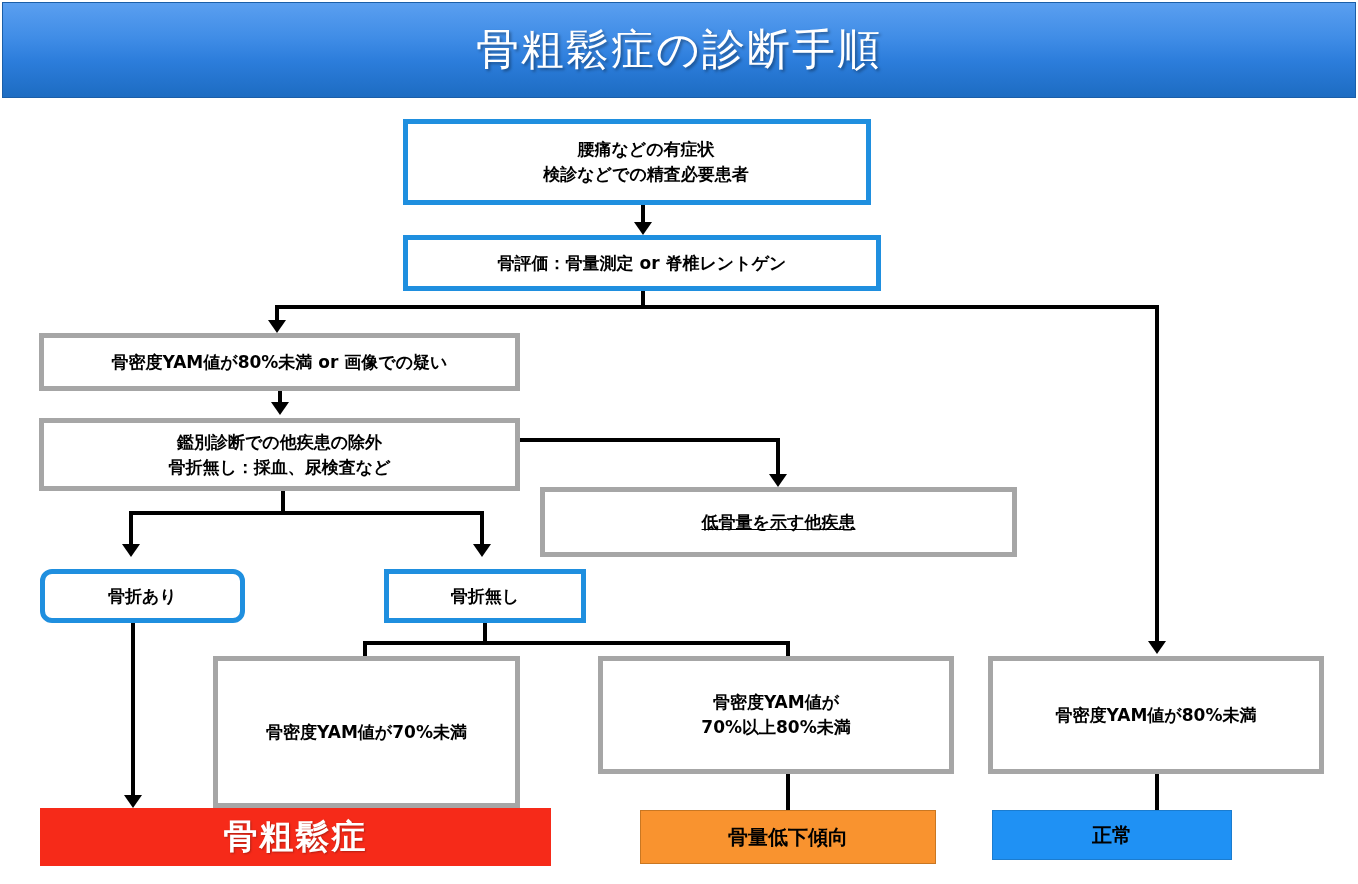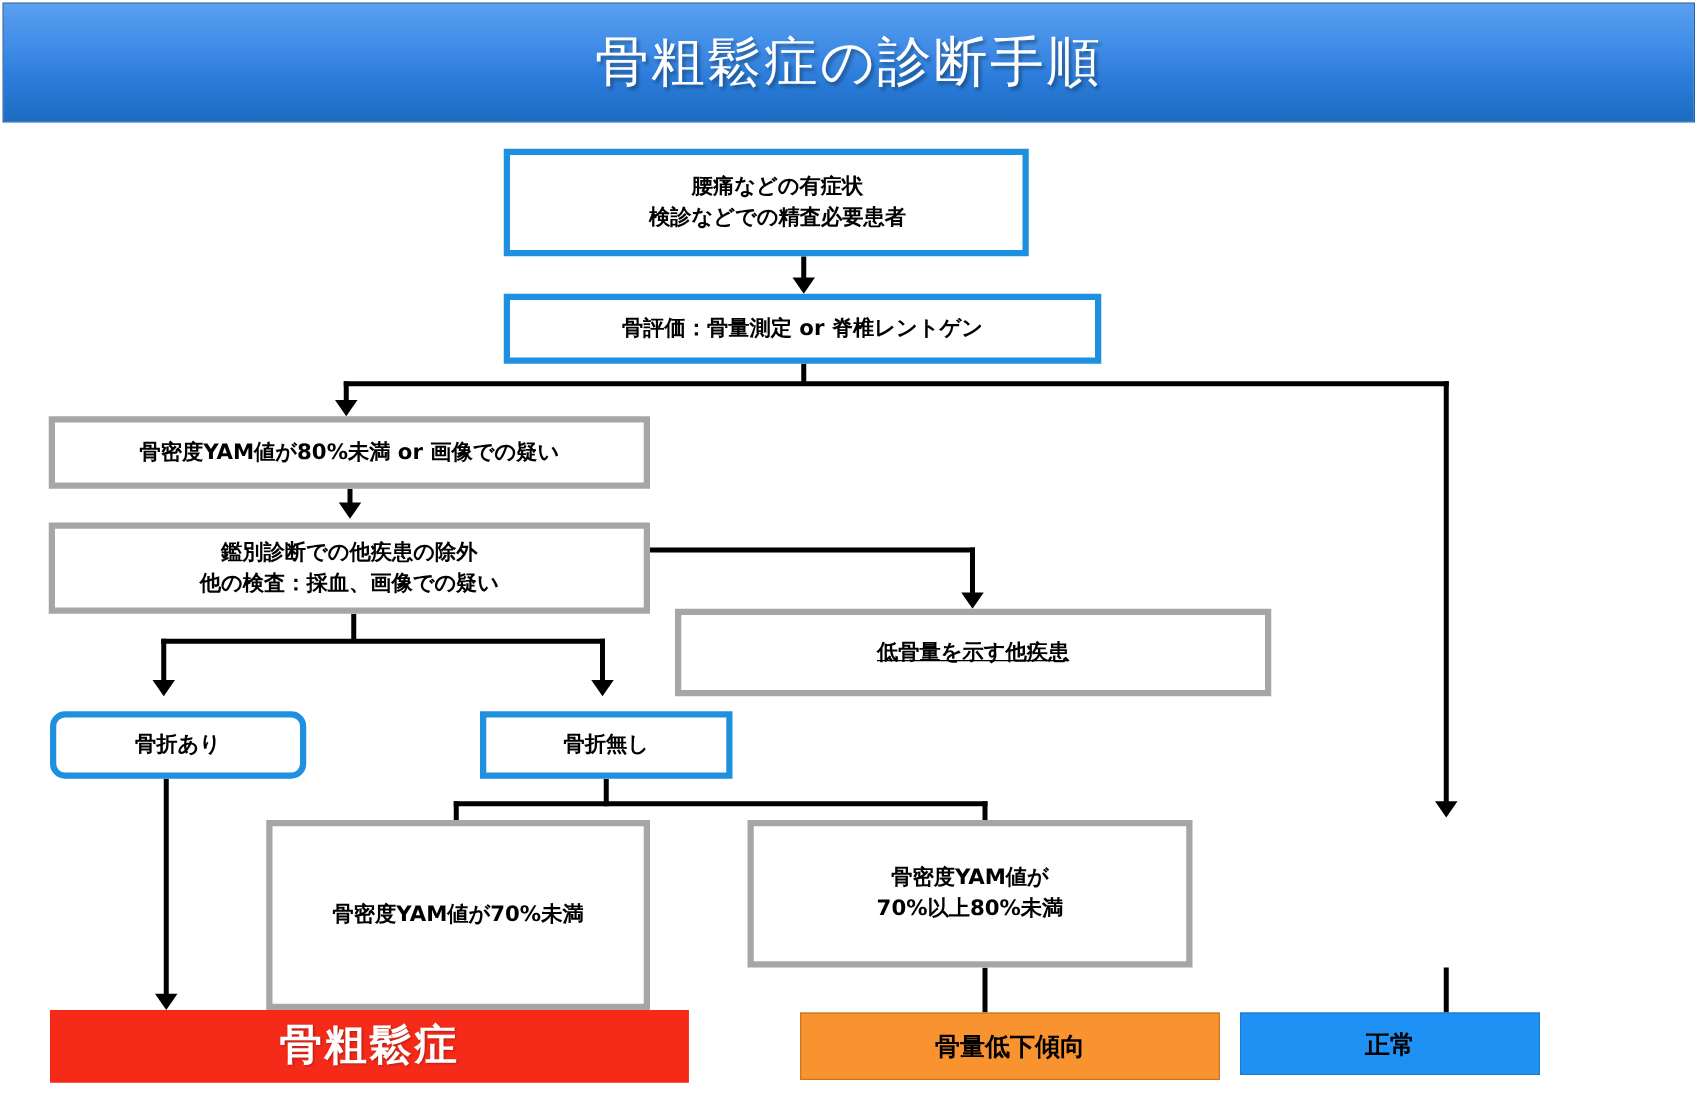--- a/index.html
+++ b/index.html
@@ -149,21 +149,21 @@
   <div class="conn h" style="left:363px; top:641px; width:427px;"></div>
   <div class="conn v" style="left:363px; top:641px; height:18px;"></div>
   <div class="conn v" style="left:786px; top:641px; height:18px;"></div>
 
   <div class="conn v" style="left:365px; top:774px; height:34px;"></div>
 
   <div class="conn v" style="left:786px; top:774px; height:36px;"></div>
 
   <div class="conn v" style="left:1155px; top:774px; height:36px;"></div>
 
-  <div class="node blue-border" style="left:403px; top:119px; width:420px; height:86px;padding-left:18px;">
+  <div class="node blue-border" style="left:403px; top:119px; width:468px; height:86px;padding-left:18px;">
     <span class="lines">
       <span class="ln">腰痛などの有症状</span>
       <span class="ln">検診などでの精査必要患者</span>
     </span>
   </div>
 
   <div class="node blue-border" style="left:403px; top:235px; width:478px; height:56px;">
     <span class="lines">
       <span class="ln">骨評価：骨量測定 or 脊椎レントゲン</span>
     </span>
@@ -171,21 +171,21 @@
 
   <div class="node gray-border" style="left:39px; top:333px; width:481px; height:58px;">
     <span class="lines">
       <span class="ln">骨密度YAM値が80%未満 or 画像での疑い</span>
     </span>
   </div>
 
   <div class="node gray-border" style="left:39px; top:418px; width:481px; height:73px;">
     <span class="lines">
       <span class="ln">鑑別診断での他疾患の除外</span>
-      <span class="ln">他の検査：採血、画像での疑い</span>
+      <span class="ln">骨折無し：採血、尿検査など</span>
     </span>
   </div>
 
   <div class="node gray-border" style="left:540px; top:487px; width:477px; height:70px;text-decoration:underline;">
     <span class="lines">
       <span class="ln">低骨量を示す他疾患</span>
     </span>
   </div>
 
   <div class="node blue-border" style="left:40px; top:569px; width:205px; height:54px;border-radius:12px;">
@@ -206,28 +206,33 @@
     </span>
   </div>
 
   <div class="node gray-border" style="left:598px; top:656px; width:356px; height:118px;">
     <span class="lines">
       <span class="ln">骨密度YAM値が</span>
       <span class="ln">70%以上80%未満</span>
     </span>
   </div>
 
+  <div class="node gray-border" style="left:988px; top:656px; width:336px; height:118px;">
+    <span class="lines">
+      <span class="ln">骨密度YAM値が80%未満</span>
+    </span>
+  </div>
 
   <div class="node fill-red" style="left:40px; top:808px; width:511px; height:58px;">
     <span class="lines">
       <span class="ln">骨粗鬆症</span>
     </span>
   </div>
 
-  <div class="node fill-orange" style="left:640px; top:810px; width:336px; height:54px;">
+  <div class="node fill-orange" style="left:640px; top:810px; width:296px; height:54px;">
     <span class="lines">
       <span class="ln">骨量低下傾向</span>
     </span>
   </div>
 
   <div class="node fill-blue" style="left:992px; top:810px; width:240px; height:50px;">
     <span class="lines">
       <span class="ln">正常</span>
     </span>
   </div>

